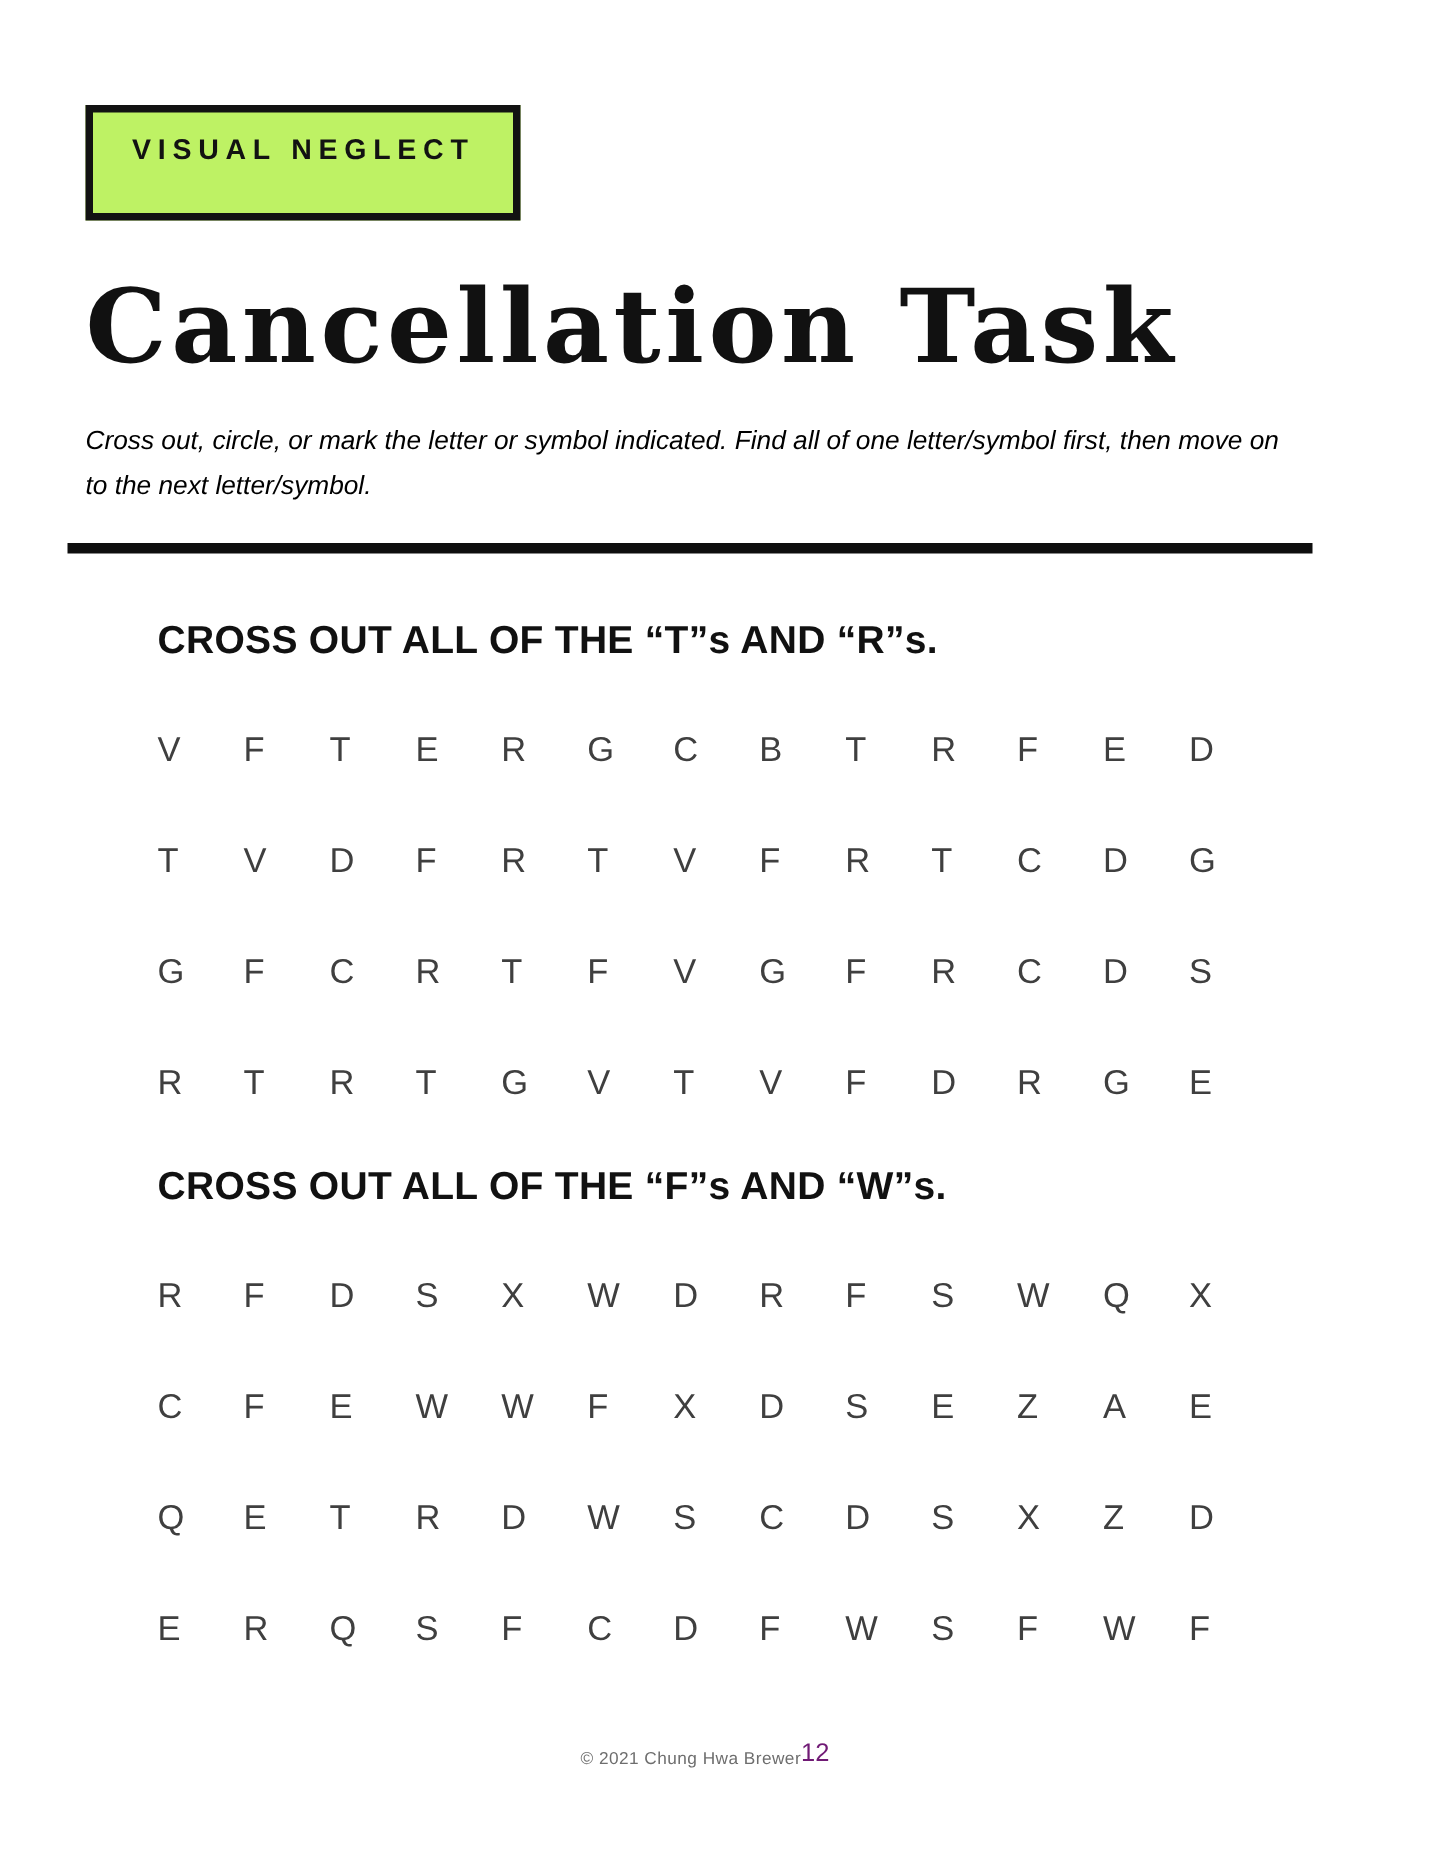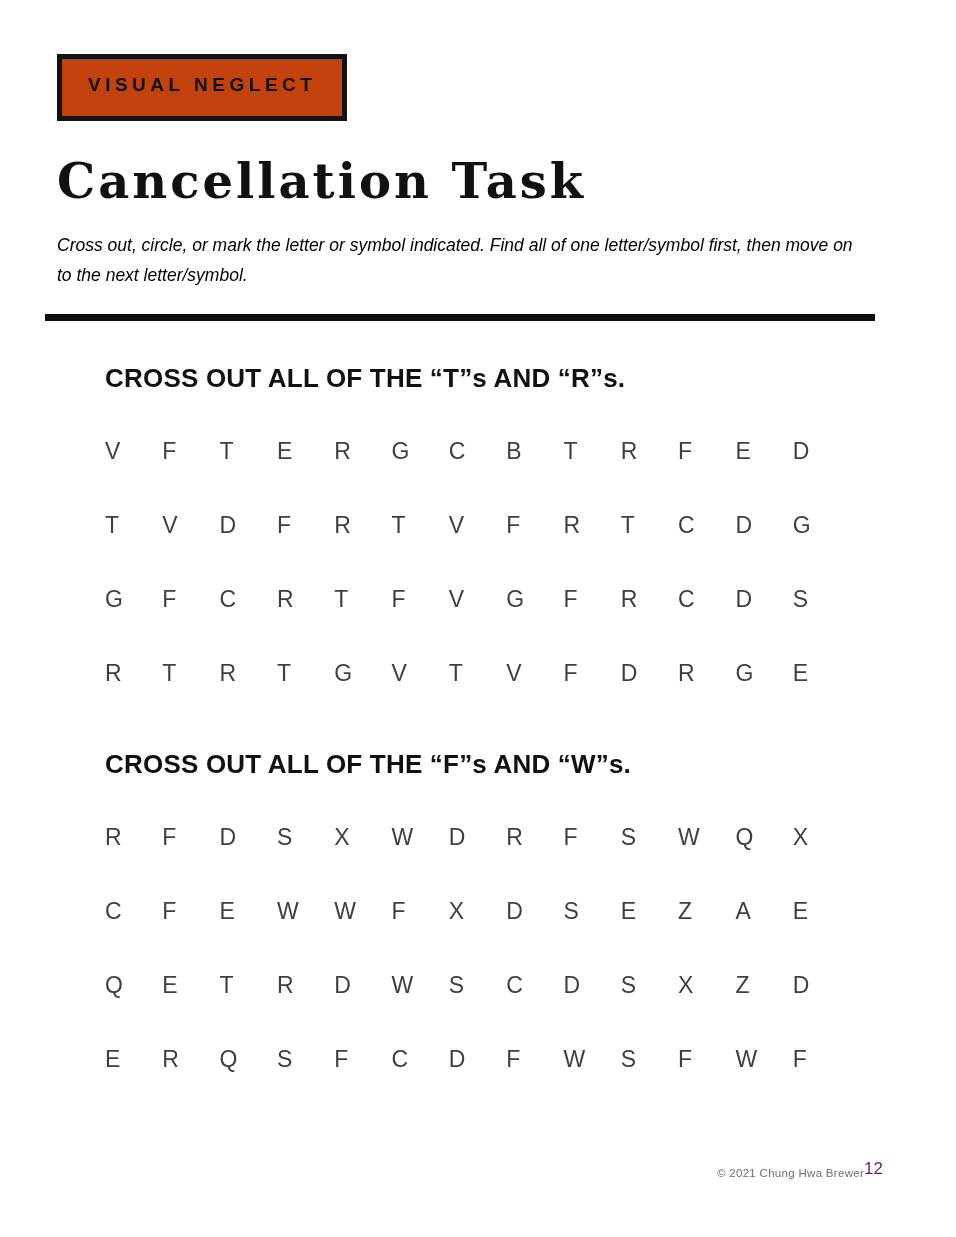--- a/index.html
+++ b/index.html
@@ -9,34 +9,35 @@
     background: #ffffff;
     font-family: "Liberation Sans", sans-serif;
     position: relative;
     overflow: hidden;
   }
   .page { padding: 54px 57px 0 57px; }
 
   .badge-box {
     display: inline-block;
     border: 5px solid #121212;
-    padding: 15px 26px 20px 26px;
-    background: #c2410c;
+    padding: 15px 26px 30px 26px;
+    background: #bef264;
+    margin-top: 16px;
   }
   .badge-label {
     font-weight: bold;
     font-size: 19px;
     letter-spacing: 4.5px;
     color: #121212;
   }
 
   h1.title {
     font-family: "DejaVu Serif", "Liberation Serif", serif;
     font-weight: 700;
-    font-size: 48px;
+    font-size: 68px;
     letter-spacing: 3px;
     color: #111;
     margin: 34px 0 0 0;
     line-height: 1.1;
     white-space: nowrap;
   }
 
   .instructions {
     font-style: italic;
     font-size: 17.5px;
@@ -46,21 +47,21 @@
     margin: 22px 0 0 0;
   }
 
   hr.divider {
     border: none;
     border-top: 7px solid #0e0e0e;
     margin: 24px 24px 0 -12px;
   }
 
   .task-section { margin-top: 42px; }
-  .task-section + .task-section { margin-top: 62px; }
+  .task-section + .task-section { margin-top: 40px; }
 
   .section-heading {
     font-size: 26px;
     font-weight: bold;
     color: #111;
     margin: 0 0 0 48px;
     letter-spacing: 0.2px;
   }
 
   .letter-row {
@@ -75,21 +76,21 @@
     font-weight: 300;
     color: #3f3f3f;
     letter-spacing: 0.5px;
   }
 
   footer {
     position: absolute;
     left: 57px; right: 73px;
     bottom: 58px;
     display: flex;
-    justify-content: flex-end;
+    justify-content: center;
     align-items: flex-end;
   }
   .copyright { font-size: 11.5px; color: #6e6e6e; letter-spacing: 0.3px; }
   .page-number { font-size: 17px; color: #701a75; }
 </style>
 </head>
 <body>
 
 <div class="page">
 

